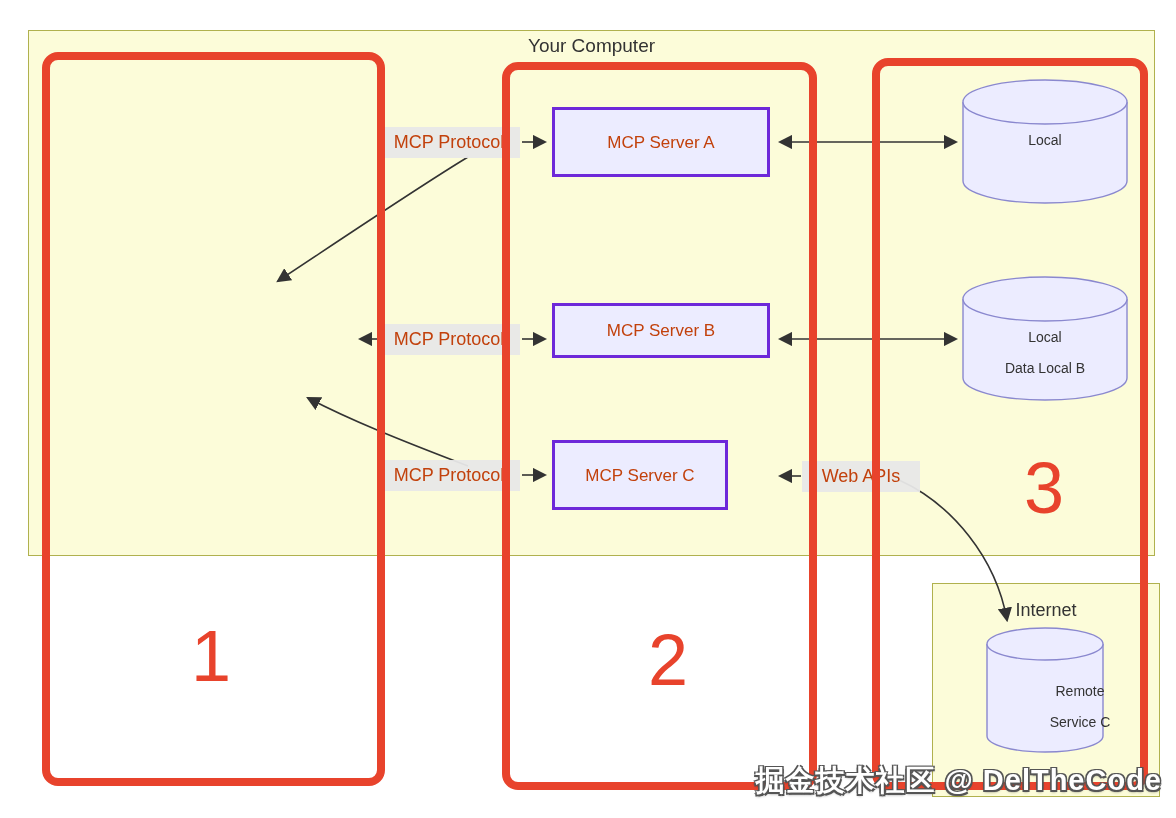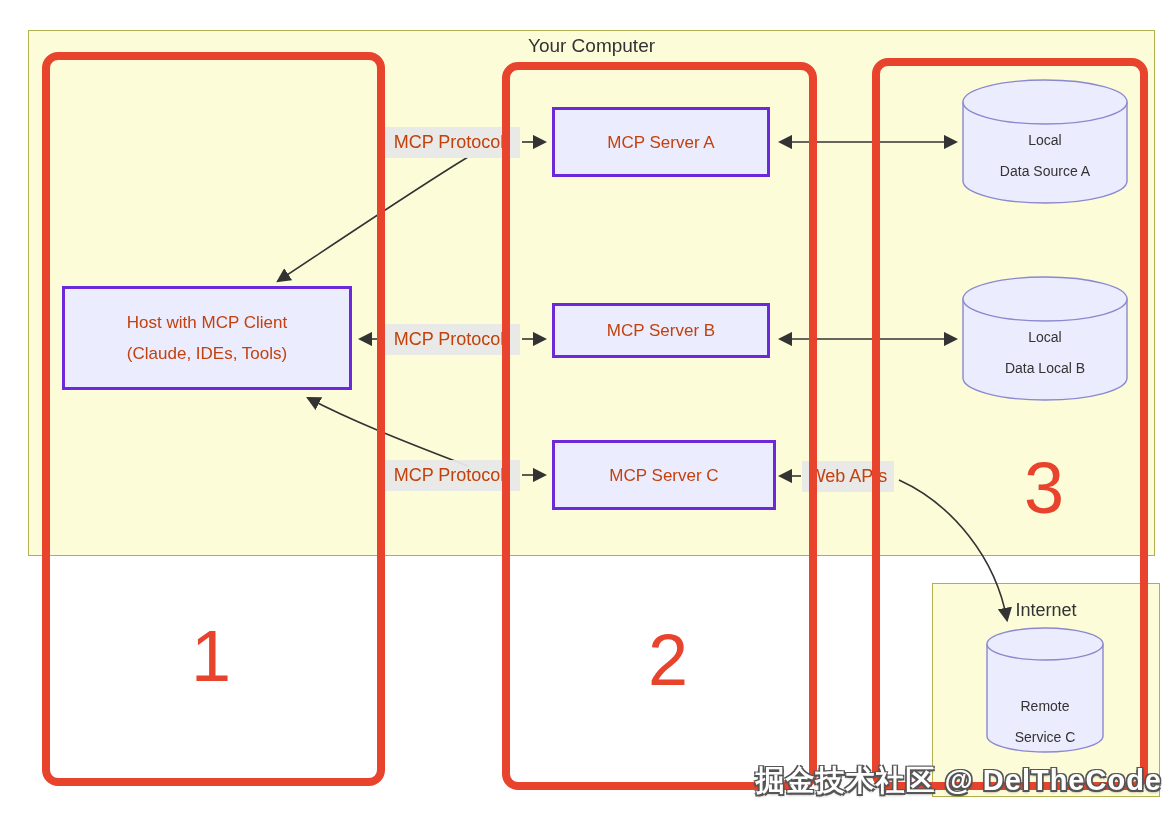--- a/index.html
+++ b/index.html
@@ -46,32 +46,28 @@
 <body>
 
 <div id="stage">
 
   <div class="container-box" style="left:28px;top:30px;width:1127px;height:526px;"></div>
   <div class="box-title" style="left:28px;top:35px;width:1127px;">Your Computer</div>
 
   <div class="container-box" style="left:932px;top:583px;width:228px;height:214px;"></div>
   <div class="box-title" style="left:932px;top:600px;width:228px;font-size:18px;">Internet</div>
 
-  <div class="node" style="left:62px;top:286px;width:290px;height:104px;">
-    <span>Host with MCP Client</span>
-    <span>(Claude, IDEs, Tools)</span>
-  </div>
 
   <div class="node" style="left:552px;top:107px;width:218px;height:70px;">
     <span>MCP Server A</span>
   </div>
   <div class="node" style="left:552px;top:303px;width:218px;height:55px;">
     <span>MCP Server B</span>
   </div>
-  <div class="node" style="left:552px;top:440px;width:224px;height:70px;">
+  <div class="node" style="left:552px;top:440px;width:176px;height:70px;">
     <span>MCP Server C</span>
   </div>
 
   <svg id="arrow-layer" width="1176" height="818" viewBox="0 0 1176 818">
     <defs>
       <marker id="ah" viewBox="0 0 10 10" refX="8.5" refY="5" markerWidth="9" markerHeight="9" orient="auto-start-reverse">
         <path d="M0,0 L10,5 L0,10 z" fill="#333333"></path>
       </marker>
     </defs>
 
@@ -97,35 +93,34 @@
       <path d="M780,339 L956,339" marker-start="url(#ah)" marker-end="url(#ah)"></path>
       <path d="M468,466 C400,440 350,420 308,398" marker-end="url(#ah)"></path>
       <path d="M522,475 L545,475" marker-end="url(#ah)"></path>
       <path d="M801,476 L780,476" marker-end="url(#ah)"></path>
       <path d="M899,480 C952,504 996,558 1007,620" marker-end="url(#ah)"></path>
     </g>
   </svg>
 
   <div class="cyl-text" style="left:963px;top:125px;width:164px;">
     <div>Local</div>
-    <div>Data Source A</div>
   </div>
   <div class="cyl-text" style="left:963px;top:322px;width:164px;">
     <div>Local</div>
     <div>Data Local B</div>
   </div>
-  <div class="cyl-text" style="left:987px;top:691px;width:116px;">
+  <div class="cyl-text" style="left:987px;top:676px;width:116px;padding-left:35px;">
     <div>Remote</div>
     <div>Service C</div>
   </div>
 
   <div class="edge-label" style="left:378px;top:127px;width:142px;height:31px;">MCP Protocol</div>
   <div class="edge-label" style="left:378px;top:324px;width:142px;height:31px;">MCP Protocol</div>
   <div class="edge-label" style="left:378px;top:460px;width:142px;height:31px;">MCP Protocol</div>
-  <div class="edge-label" style="left:802px;top:461px;width:92px;height:31px;">Web APIs</div>
+  <div class="edge-label" style="left:802px;top:461px;width:118px;height:31px;">Web APIs</div>
 
   <div class="region" style="left:42px;top:52px;width:343px;height:734px;"></div>
   <div class="region" style="left:502px;top:62px;width:315px;height:728px;"></div>
   <div class="region" style="left:872px;top:58px;width:276px;height:732px;"></div>
 
   <div class="region-num" style="left:171px;top:620px;width:80px;">1</div>
   <div class="region-num" style="left:628px;top:624px;width:80px;">2</div>
   <div class="region-num" style="left:1004px;top:452px;width:80px;">3</div>
 
   <div class="watermark" style="right:14px;top:761px;margin-left:44px;">掘金技术社区 @ DelTheCode</div>

